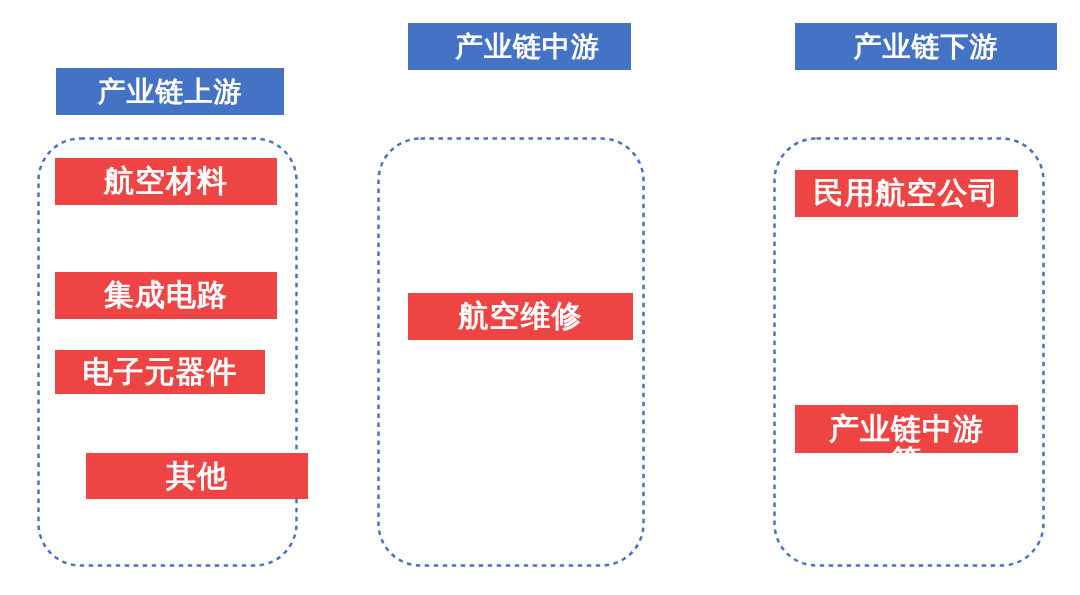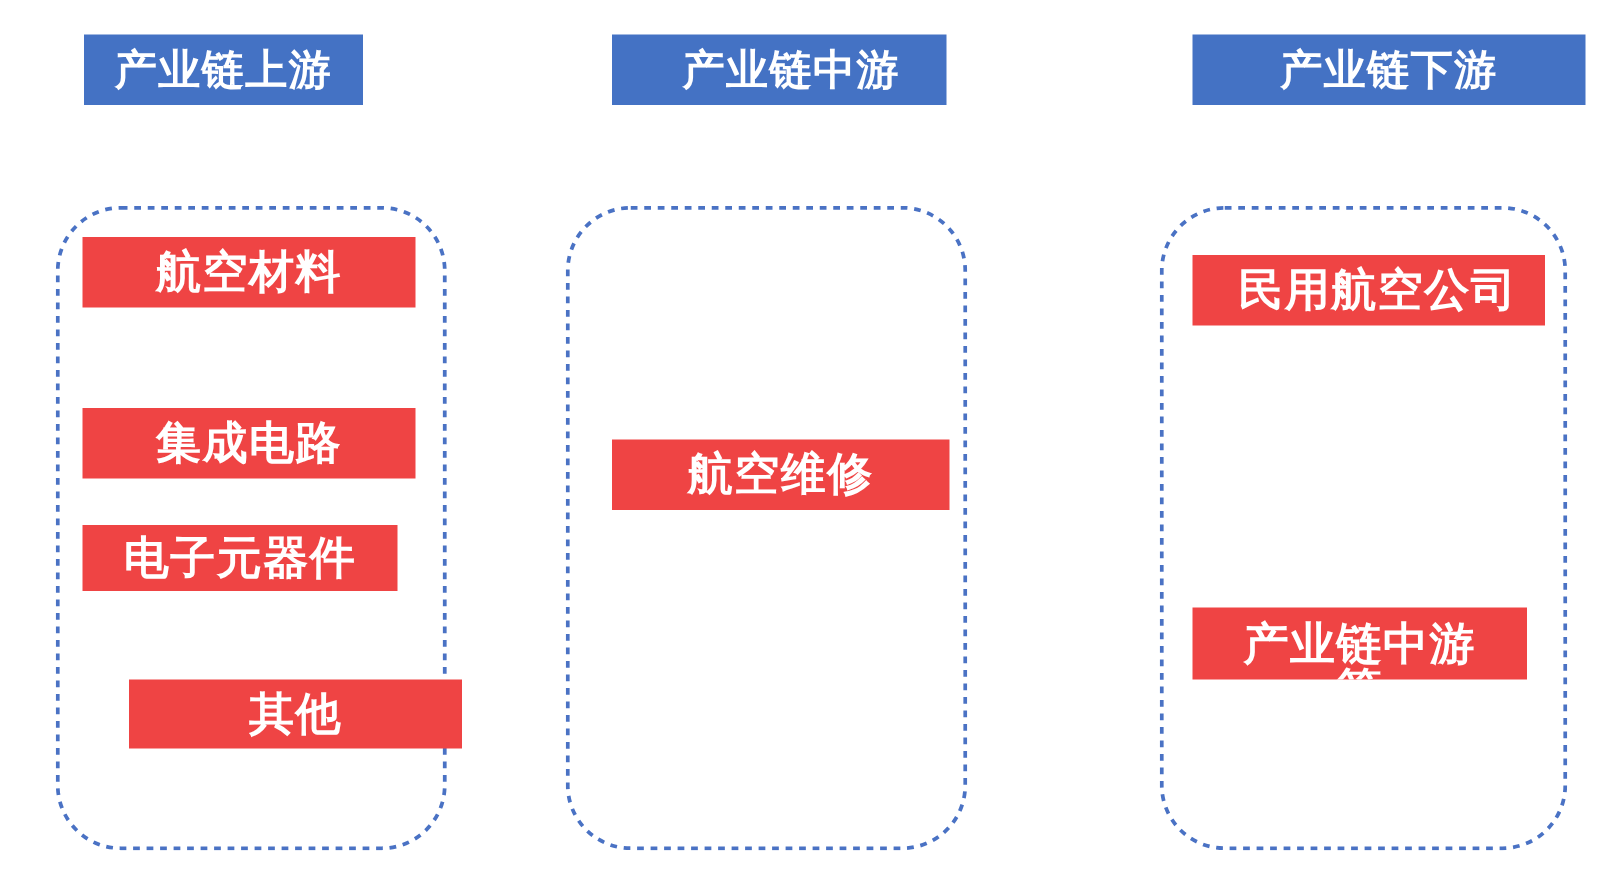--- a/index.html
+++ b/index.html
@@ -22,21 +22,21 @@
     height: 47px;
     background: #4472C4;
     color: #ffffff;
     font-size: 28px;
     font-weight: bold;
     display: flex;
     align-items: center;
     justify-content: center;
     letter-spacing: 1px;
   }
-  .hdr.h1 { left: 56px;  width: 186px; }
+  .hdr.h1 { left: 56px;  width: 228px; margin-top: 45px; }
   .hdr.h2 { left: 408px; width: 207px; padding-left: 16px; }
   .hdr.h3 { left: 795px; width: 262px; }
 
   
   .container {
     position: absolute;
     top: 137px;
     height: 430px;
   }
   .container.c1 { left: 37px;  width: 261px; }
@@ -54,21 +54,21 @@
     display: flex;
     align-items: center;
     justify-content: center;
     letter-spacing: 1px;
   }
   .item.i1a { left: 55px;  top: 158px; width: 222px; height: 47px; }
   .item.i1b { left: 55px;  top: 272px; width: 222px; height: 47px; }
   .item.i1c { left: 55px;  top: 350px; width: 210px; height: 44px; }
   .item.i1d { left: 55px;  top: 453px; width: 222px; height: 46px; margin-left: 31px; }
   .item.i2a { left: 408px; top: 293px; width: 225px; height: 47px; font-family: Liberation Serif, serif; }
-  .item.i3a { left: 795px; top: 170px; width: 223px; height: 47px; padding-left: 12px; }
+  .item.i3a { left: 795px; top: 170px; width: 223px; height: 47px; }
   .item.i3b { left: 795px; top: 405px; width: 223px; height: 48px; overflow: hidden; }
 
   
   .item .clipped {
     position: absolute;
     left: 50%;
     bottom: -23px;
     transform: translateX(-50%);
     font-size: 30px;
     font-weight: bold;

